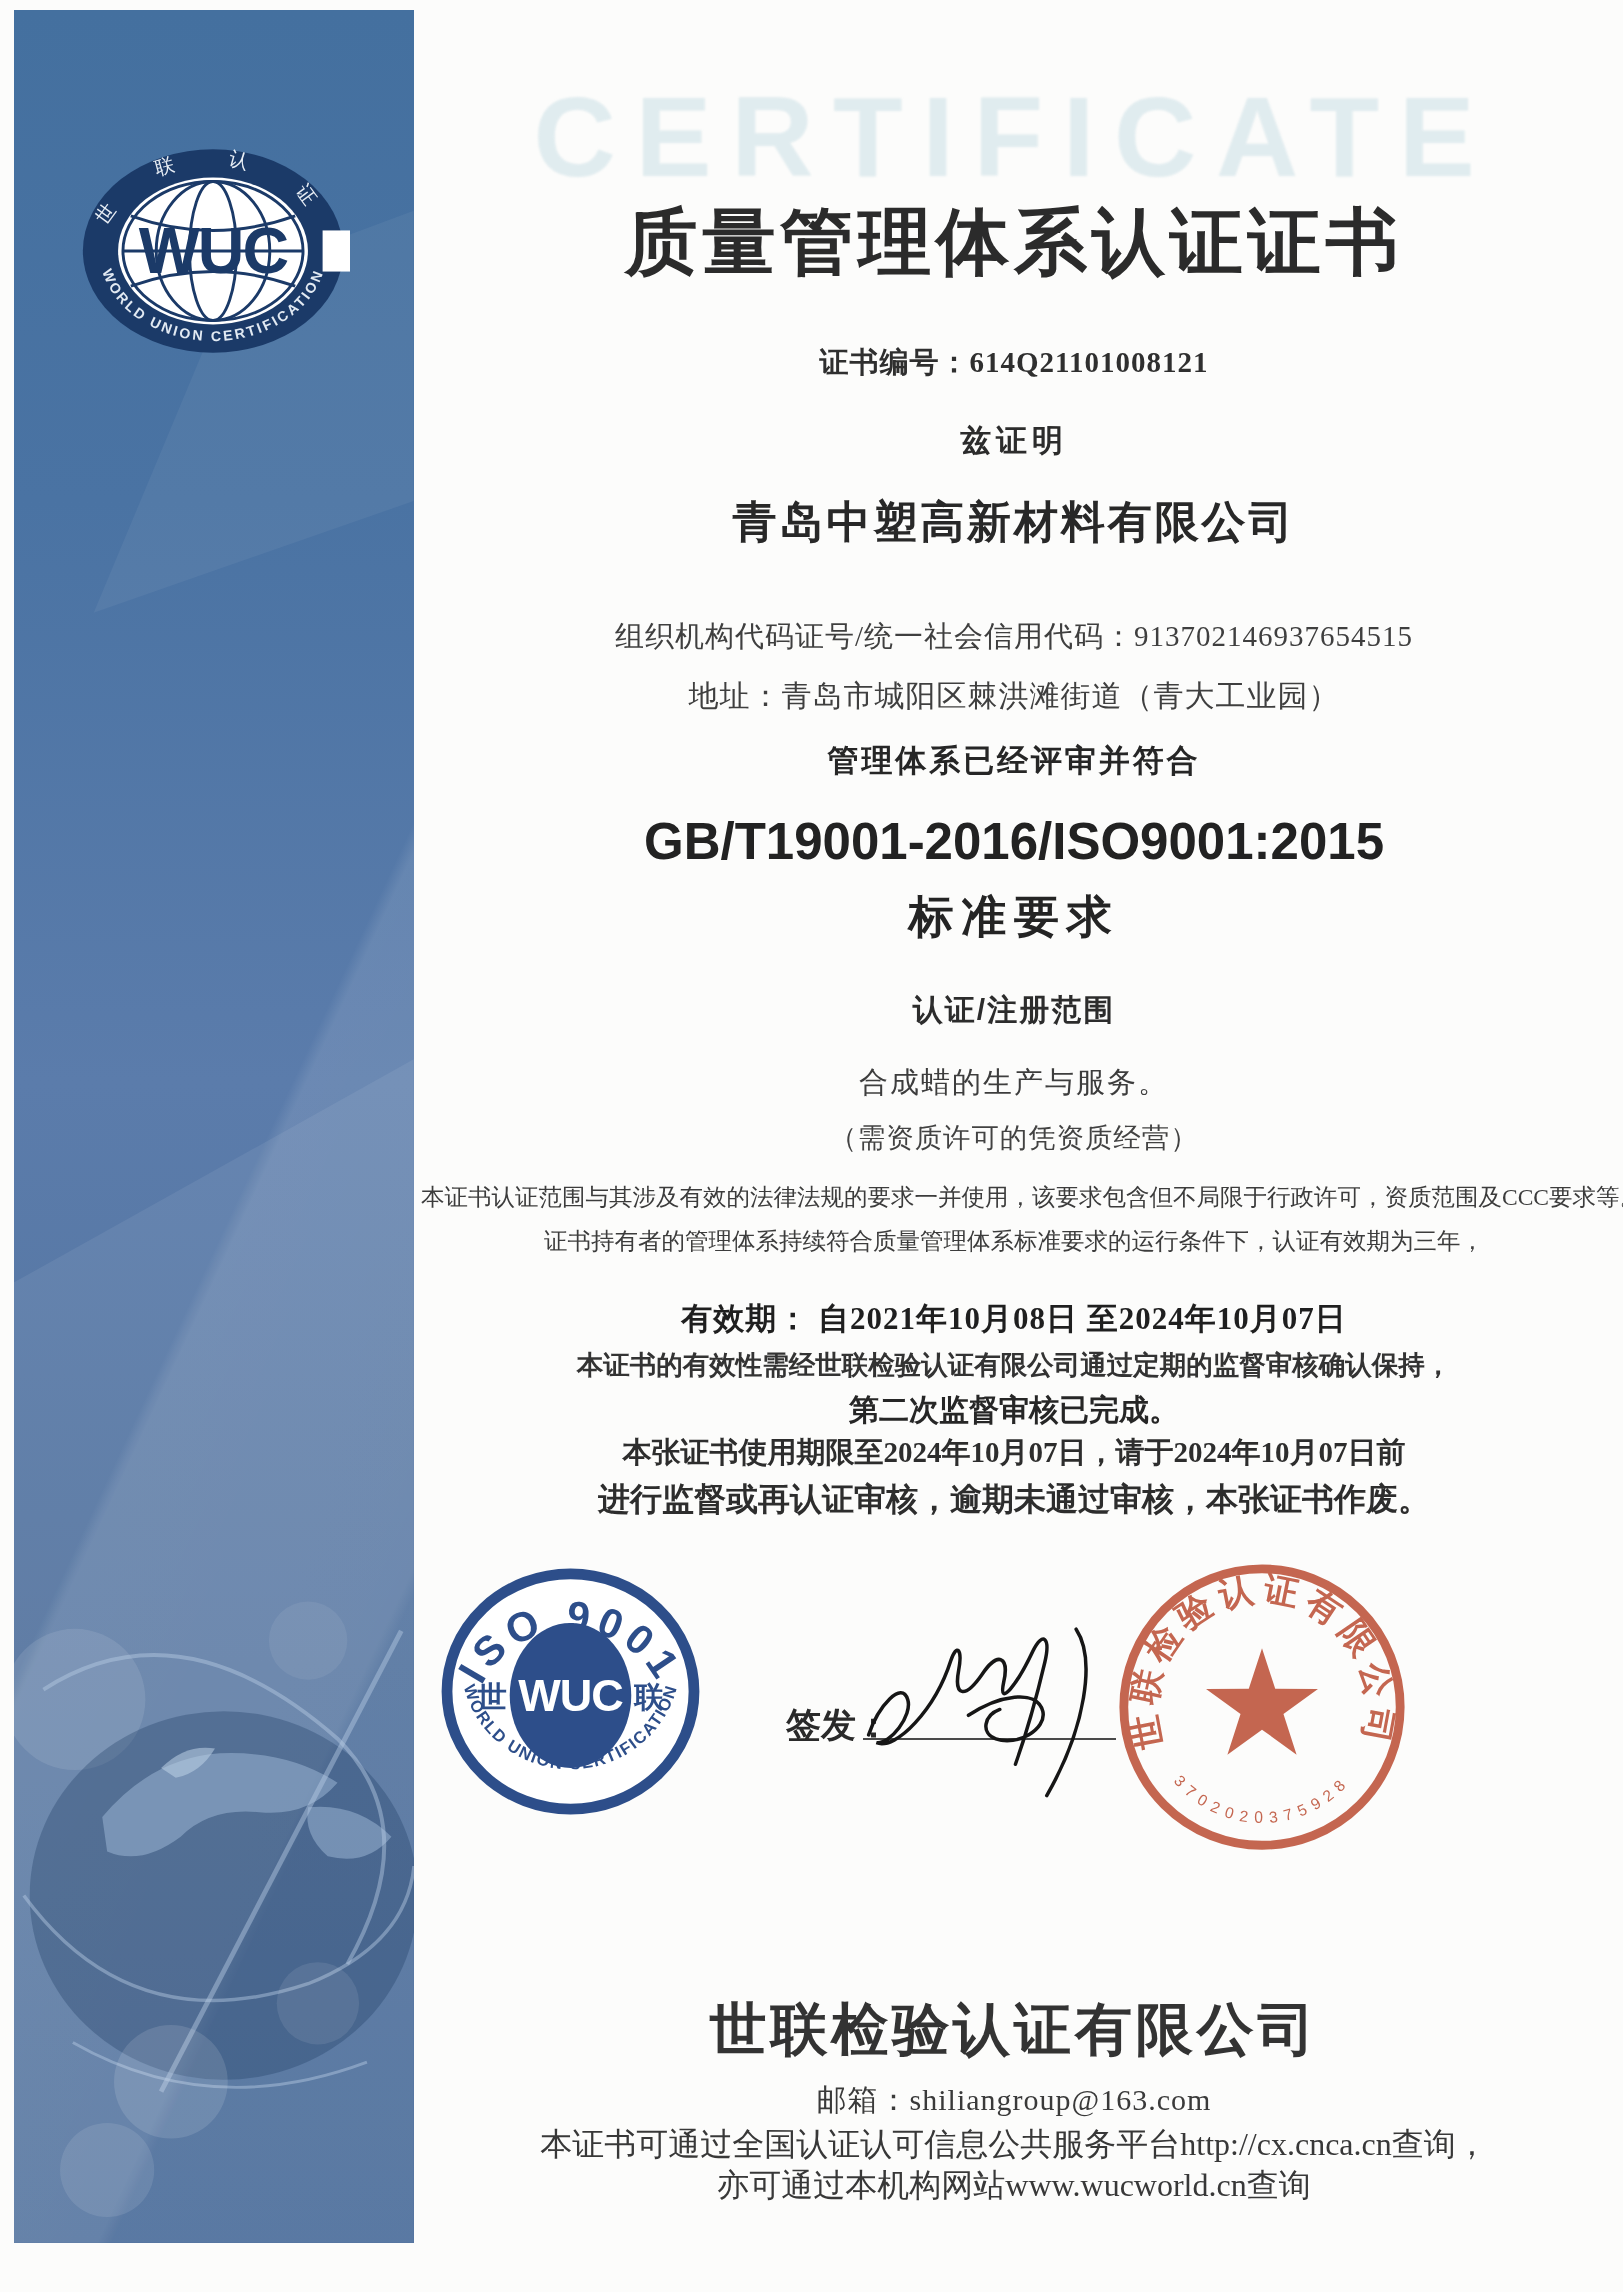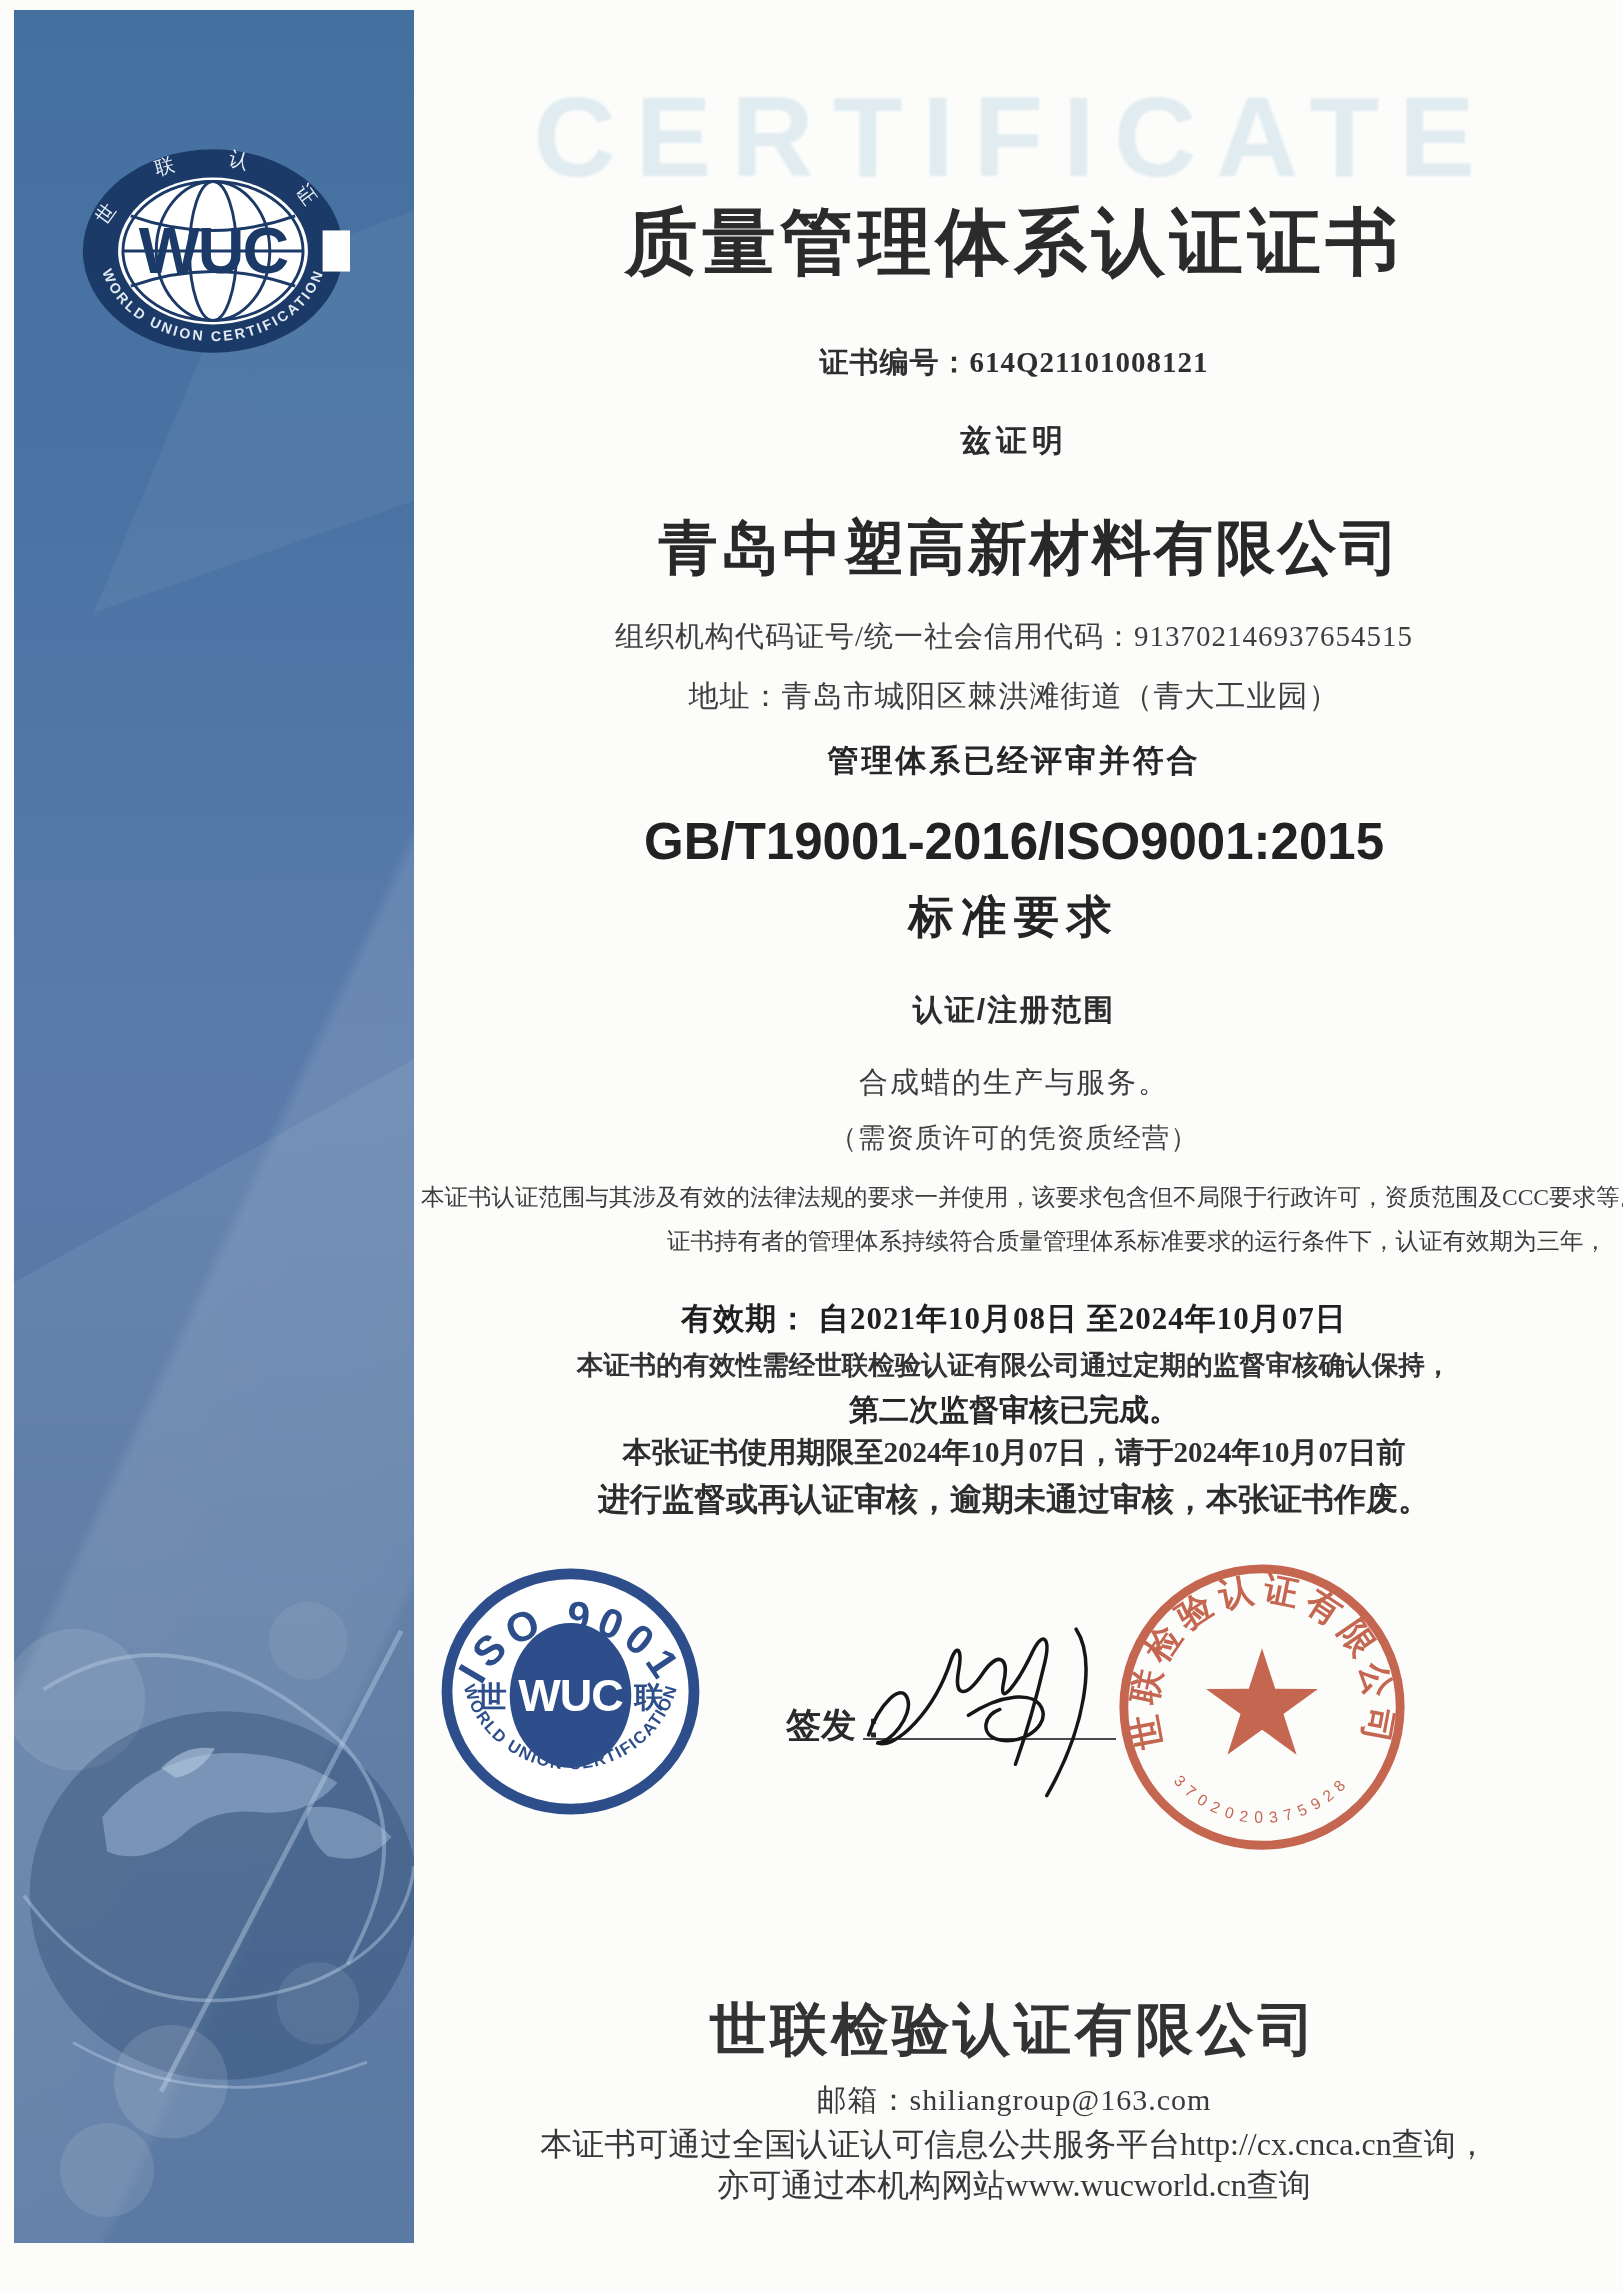--- a/index.html
+++ b/index.html
@@ -23,31 +23,31 @@
       clip-path:polygon(55% 12%,100% 9%,100% 22%,20% 27%);}
   .sb-logo{position:absolute;left:62px;top:130px;}
   .sb-globe{position:absolute;left:0;bottom:23.5px;}
 
   
   .watermark{top:71px;font-family:"Liberation Sans",sans-serif;font-weight:bold;
       font-size:114px;letter-spacing:19.6px;color:rgba(165,202,214,0.32);filter:blur(1px);}
   .title{top:194px;font-size:73px;font-weight:bold;letter-spacing:4.9px;color:#2b2b2b;margin:0;}
   .certno{top:343px;font-size:29px;font-weight:bold;color:#2f2f2f;letter-spacing:1px;}
   .certify{top:420px;font-size:31px;font-weight:bold;letter-spacing:4.9px;color:#2c2c2c;}
-  .company{top:493px;font-size:59px;font-weight:bold;letter-spacing:2.9px;color:#282828;margin:16px;}
+  .company{top:493px;font-size:44px;font-weight:bold;letter-spacing:2.9px;color:#282828;margin:0;}
   .codeline{top:617px;font-size:29px;color:#3f3f3f;letter-spacing:1px;}
   .addrline{top:676px;font-size:30px;color:#3f3f3f;letter-spacing:1px;}
   .assessed{top:740px;font-size:31px;font-weight:bold;letter-spacing:2.9px;color:#262626;}
   .stdcode{top:812px;font-size:51px;font-weight:bold;color:#222;letter-spacing:0px;}
   .stdreq{top:887px;font-size:45px;font-weight:bold;letter-spacing:7.8px;color:#242424;}
   .scopehead{top:990px;font-size:30px;font-weight:bold;letter-spacing:2px;color:#2c2c2c;}
   .scope1{top:1063px;font-size:29px;color:#3d3d3d;letter-spacing:2px;}
   .scope2{top:1120px;font-size:27.4px;color:#424242;letter-spacing:1px;}
   .legal1{top:1181px;font-size:23.5px;color:#3c3c3c;}
-  .legal2{top:1225px;font-size:23.5px;color:#3c3c3c;text-align:right;}
+  .legal2{top:1225px;font-size:23.5px;color:#3c3c3c;}
   .validity{top:1298px;font-size:31px;font-weight:bold;color:#1f1f1f;letter-spacing:1px;}
   .maintain{top:1347px;font-size:26.5px;font-weight:600;color:#333;}
   .secaudit{top:1390px;font-size:30px;font-weight:bold;color:#262626;}
   .usage{top:1433px;font-size:29px;font-weight:600;color:#2d2d2d;}
   .overdue{top:1478px;font-size:32px;font-weight:600;color:#2d2d2d;}
 
   
   .iso-logo{position:absolute;left:441px;top:1568px;}
   .sign-label{position:absolute;left:786px;top:1702px;font-size:35px;font-weight:bold;color:#2a2a2a;
       font-family:"Liberation Sans",sans-serif;}

